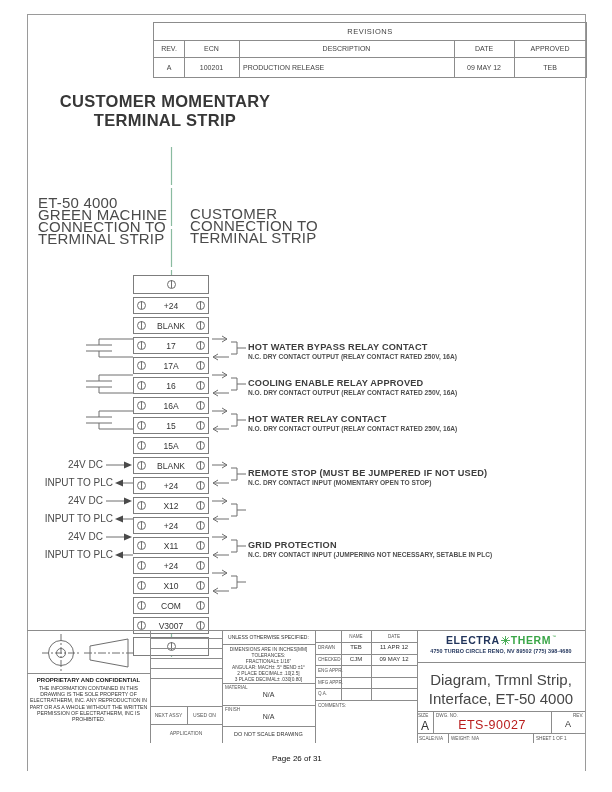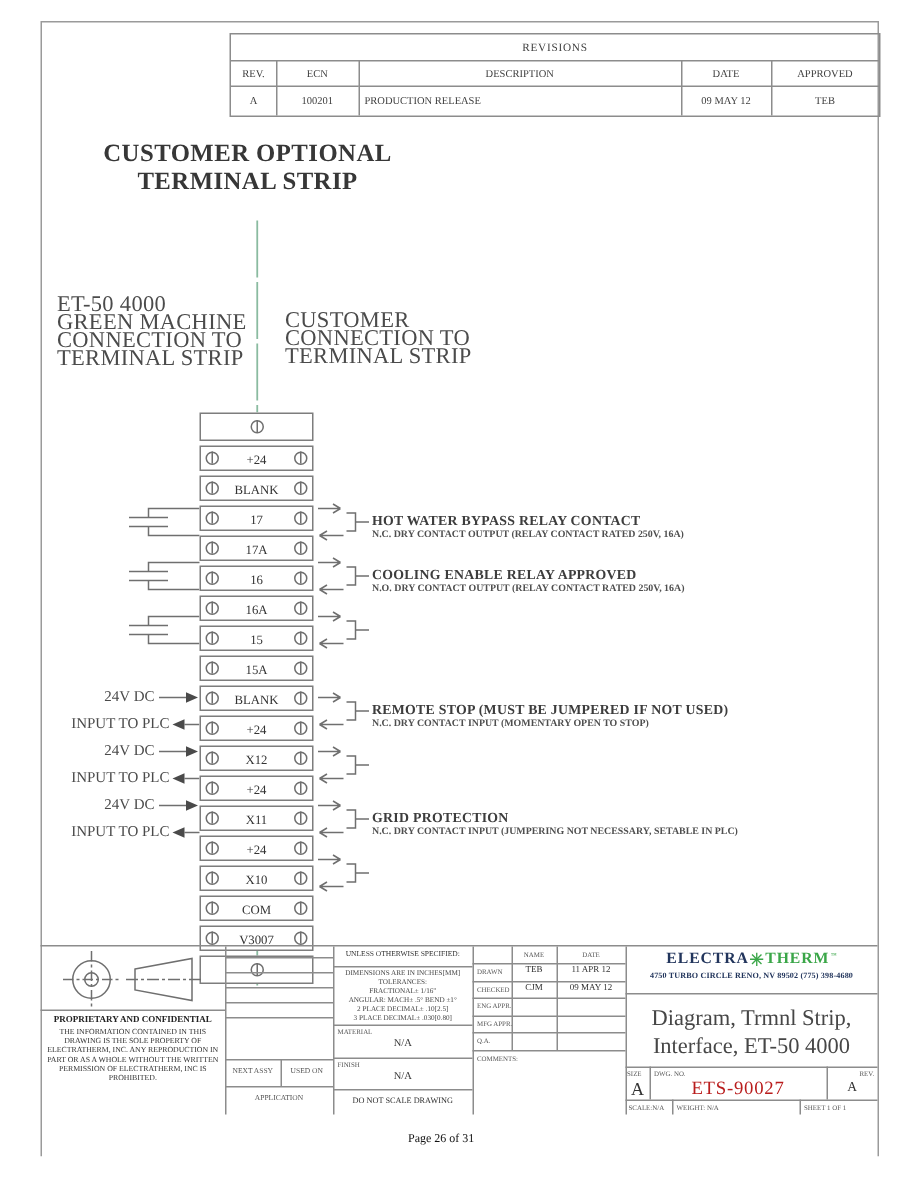--- a/index.html
+++ b/index.html
@@ -1,16 +1,16 @@
 <!DOCTYPE html>
 <html><head>
 <meta charset="utf-8">
 <style>
   html,body{margin:0;padding:0;background:#fff;}
-  .page{position:relative;width:612px;height:771px;background:#fff;font-family:Liberation Serif, serif;color:#3b3b3b;overflow:hidden;}
+  .page{position:relative;width:612px;height:771px;background:#fff;font-family:Liberation Sans, sans-serif;color:#3b3b3b;overflow:hidden;}
   .abs{position:absolute;}
   .border-frame{left:27px;top:14px;width:557px;height:760px;border:1px solid #9a9a9a;}
 
   
   .rev-table{left:153px;top:22px;width:432px;height:54px;border:1px solid #8c8c8c;font-size:7px;color:#3f3f3f;}
   .rev-title{left:0;top:0;width:432px;height:17px;border-bottom:1px solid #8c8c8c;display:flex;align-items:center;justify-content:center;font-size:7.5px;letter-spacing:.5px;}
   .rev-head{top:17px;height:17px;border-bottom:1px solid #8c8c8c;display:flex;align-items:center;justify-content:center;}
   .rev-cell{top:34px;height:20px;display:flex;align-items:center;justify-content:center;}
   .rev-vline{top:17px;height:37px;width:1px;background:#8c8c8c;}
 
@@ -72,21 +72,21 @@
     <div class="abs rev-head" style="left:300px;width:60px;">DATE</div>
     <div class="abs rev-head" style="left:360px;width:72px;">APPROVED</div>
     <div class="abs rev-cell" style="left:0;width:30px;">A</div>
     <div class="abs rev-cell" style="left:30px;width:55px;">100201</div>
     <div class="abs rev-cell" style="left:85px;width:215px;justify-content:flex-start;padding-left:4px;">PRODUCTION RELEASE</div>
     <div class="abs rev-cell" style="left:300px;width:60px;">09 MAY 12</div>
     <div class="abs rev-cell" style="left:360px;width:72px;">TEB</div>
   </div>
 
   <div class="abs heading">
-    <div>CUSTOMER OPTIONAL</div>
+    <div>CUSTOMER MOMENTARY</div>
     <div>TERMINAL STRIP</div>
   </div>
 
   <div class="abs side-label" style="left:38px;top:197px;">
     <div>ET-50 4000</div>
     <div>GREEN MACHINE</div>
     <div>CONNECTION TO</div>
     <div>TERMINAL STRIP</div>
   </div>
   <div class="abs side-label" style="left:190px;top:208px;">
@@ -241,20 +241,24 @@
   <div class="abs plc" style="left:28px;top:513px;width:85px;">INPUT TO PLC</div>
   <div class="abs plc" style="left:30px;top:531px;width:73px;">24V DC</div>
   <div class="abs plc" style="left:28px;top:549px;width:85px;">INPUT TO PLC</div>
 
   <div class="abs ann" style="top:342px;">
     <div class="ann-title">HOT WATER BYPASS RELAY CONTACT</div>
     <div class="ann-sub">N.C. DRY CONTACT OUTPUT (RELAY CONTACT RATED 250V, 16A)</div>
   </div>
   <div class="abs ann" style="top:378px;">
     <div class="ann-title">COOLING ENABLE RELAY APPROVED</div>
+    <div class="ann-sub">N.O. DRY CONTACT OUTPUT (RELAY CONTACT RATED 250V, 16A)</div>
+  </div>
+  <div class="abs ann" style="top:414px;">
+    <div class="ann-title">HOT WATER RELAY CONTACT</div>
     <div class="ann-sub">N.O. DRY CONTACT OUTPUT (RELAY CONTACT RATED 250V, 16A)</div>
   </div>
   <div class="abs ann" style="top:468px;">
     <div class="ann-title">REMOTE STOP (MUST BE JUMPERED IF NOT USED)</div>
     <div class="ann-sub">N.C. DRY CONTACT INPUT (MOMENTARY OPEN TO STOP)</div>
   </div>
   <div class="abs ann" style="top:540px;">
     <div class="ann-title">GRID PROTECTION</div>
     <div class="ann-sub">N.C. DRY CONTACT INPUT (JUMPERING NOT NECESSARY, SETABLE IN PLC)</div>
   </div>

